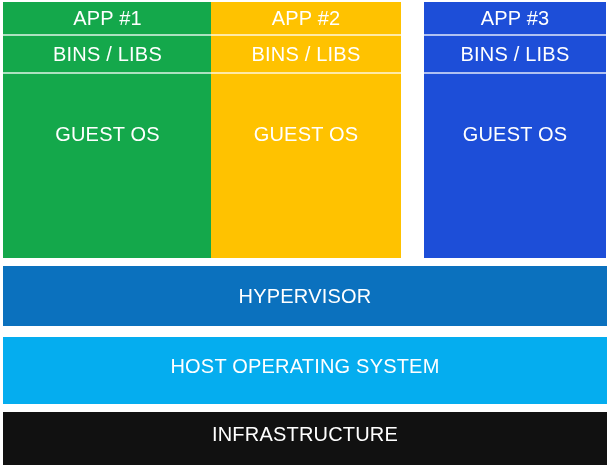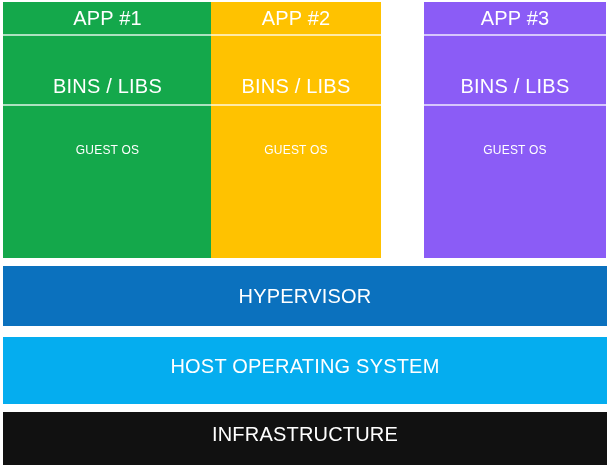--- a/index.html
+++ b/index.html
@@ -24,46 +24,45 @@
   
   .vm-column {
     position: absolute;
     top: 2px;
     height: 256px;
     display: flex;
     flex-direction: column;
     box-sizing: border-box;
   }
   .vm-col-1 { left: 3px;   width: 209px; background: #14A84B; }
-  .vm-col-2 { left: 211px; width: 170px; background: #FFC200; }
-  .vm-col-3 { left: 424px; width: 182px; background: #8b5cf6; }
+  .vm-col-2 { left: 211px; width: 190px; background: #FFC200; }
+  .vm-col-3 { left: 424px; width: 182px; background: #1d4ed8; }
 
   .vm-cell {
     display: flex;
     align-items: center;
     justify-content: center;
     color: #ffffff;
     text-align: center;
     letter-spacing: 0.2px;
     box-sizing: border-box;
   }
   .cell-app {
     height: 34px;
     font-size: 20px;
     border-bottom: 2px solid rgba(255,255,255,0.65);
   }
   .cell-bins {
     height: 38px;
     font-size: 20px;
     border-bottom: 2px solid rgba(255,255,255,0.65);
-    margin-top: 32px;
   }
   .cell-guest {
     flex: 1 1 auto;
-    font-size: 12px;
+    font-size: 20px;
     padding-bottom: 8px;
   }
   
   .cell-guest .vm-cell-label {
     transform: translateY(-28px);
     display: block;
   }
 
   
   .stack-bar {

